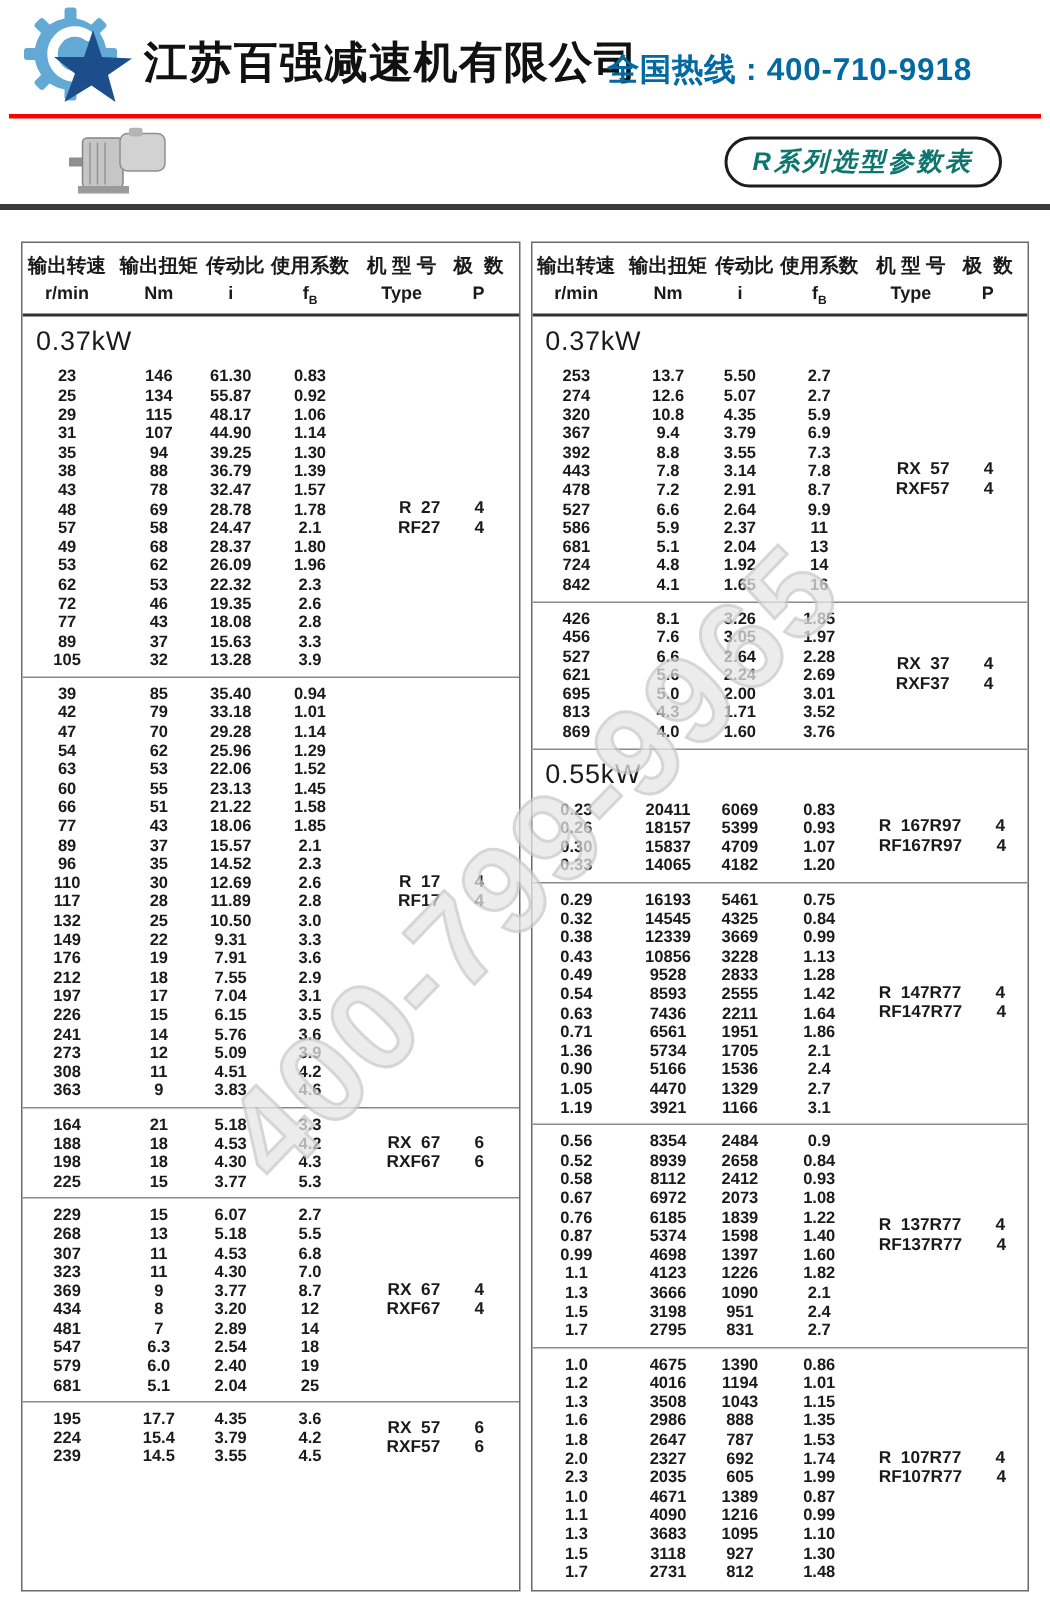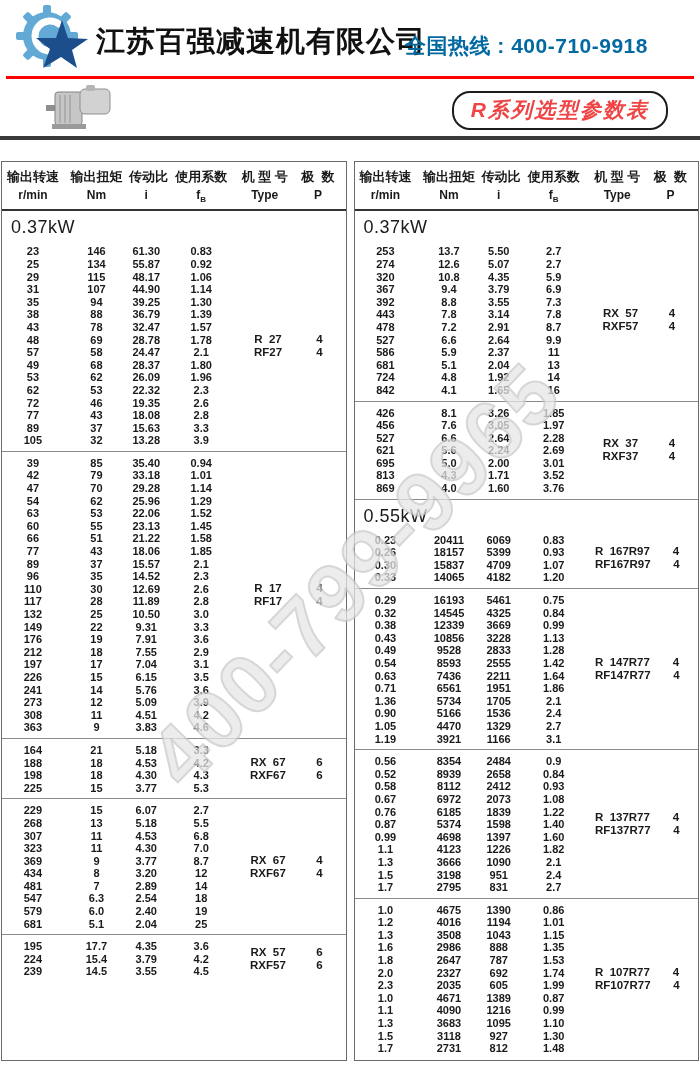--- a/index.html
+++ b/index.html
@@ -13,43 +13,43 @@
   .company{position:absolute;left:96px;top:22px;margin:0;font-size:29px;font-weight:bold;
            letter-spacing:1px;color:#111;}
   .hotline{position:absolute;left:405px;top:32px;font-size:21px;font-weight:bold;color:#0369a1;
            letter-spacing:.5px;white-space:nowrap;}
   .redline{height:3px;background:#ff0000;margin:0 6px;}
 
   
   .subbar{position:relative;height:57px;}
   .product{position:absolute;left:46px;top:6px;width:72px;height:46px;}
   .badge{position:absolute;right:32px;top:12px;border:2px solid #1c1c1c;border-radius:18px;
-         padding:3px 17px 4px;font-size:21px;font-weight:bold;font-style:italic;
-         letter-spacing:2px;color:#ef4444;background:#fff;}
+         padding:3px 17px 4px;font-size:17px;font-weight:bold;font-style:italic;
+         letter-spacing:2px;color:#0f766e;background:#fff;}
   .darkline{height:4px;background:#3a3a3a;margin:0;}
 
   
-  .tables{display:flex;gap:7px;padding:0 1px;margin-top:21px;border-radius:31px;}
+  .tables{display:flex;gap:7px;padding:0 14px;margin-top:21px;border-radius:31px;}
   .ptable{flex:1;border:1px solid #6a6a6a;height:900px;box-sizing:border-box;overflow:hidden;background:#fff;}
   .thead{display:grid;grid-template-columns:18% 19% 10% 22% 15% 16%;
          border-bottom:2px solid #333;padding:6px 0 5px;}
   .th{text-align:center;}
   .th-zh{font-size:13px;font-weight:bold;white-space:pre;}
   .th-en{font-size:12px;font-weight:bold;margin-top:2px;}
   .th-en sub{font-size:8px;}
   .tsection.divided{border-top:1px solid #8a8a8a;}
   .seclabel{font-size:18px;font-weight:normal;padding:6px 0 2px 9px;letter-spacing:.5px;}
   .block{position:relative;padding:5px 0 4px;}
   .block.divided{border-top:1px solid #8a8a8a;}
   .trow{display:grid;grid-template-columns:18% 19% 10% 22% 15% 16%;height:12.6px;line-height:12.6px;}
   .td{text-align:center;font-size:11px;font-weight:bold;white-space:nowrap;}
   .typecell{position:absolute;left:70%;right:0;top:50%;transform:translateY(-50%);}
   .typeline{display:grid;grid-template-columns:1fr 52px;height:13px;line-height:13px;
             font-size:11.5px;font-weight:bold;}
-  .model{white-space:pre;text-align:center;}
+  .model{white-space:pre;text-align:right;}
   .poles{text-align:center;}
 
   
   .watermark{position:absolute;left:355px;top:575px;transform:translate(-50%,-50%) rotate(-46deg);
              font-size:84px;font-weight:bold;letter-spacing:2px;white-space:nowrap;
              color:#e6e6e6;-webkit-text-stroke:2px #c9c9c9;opacity:.75;pointer-events:none;z-index:4;}
 </style>
 </head>
 <body>
 

